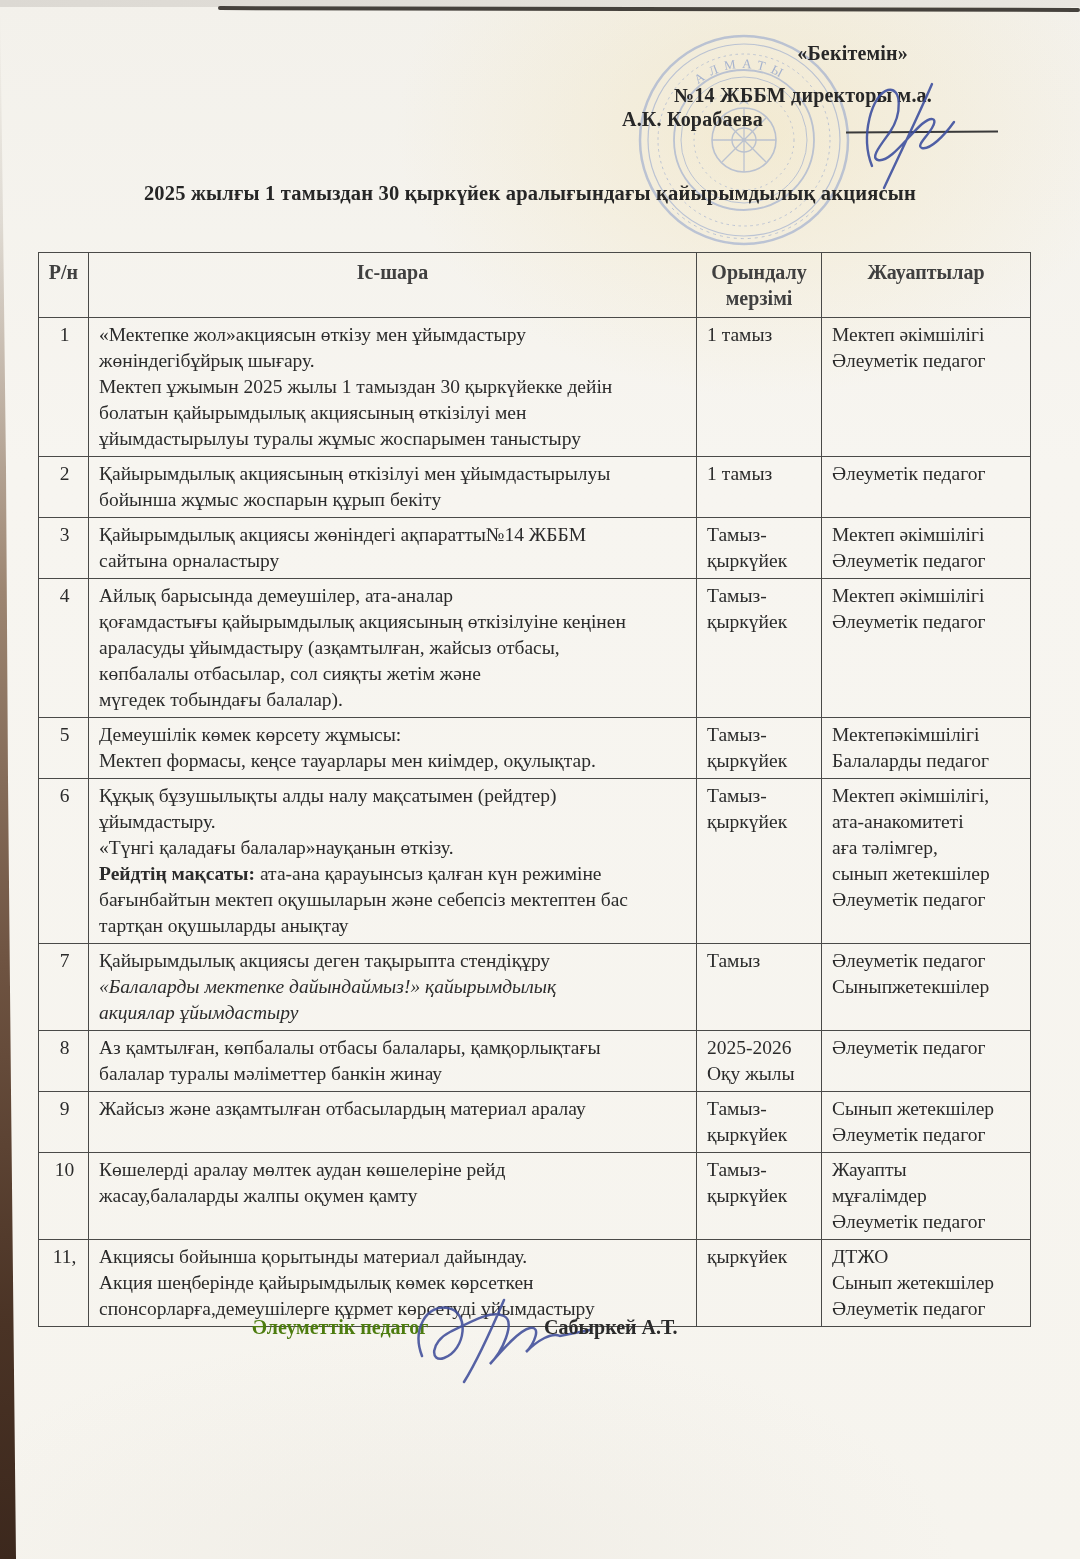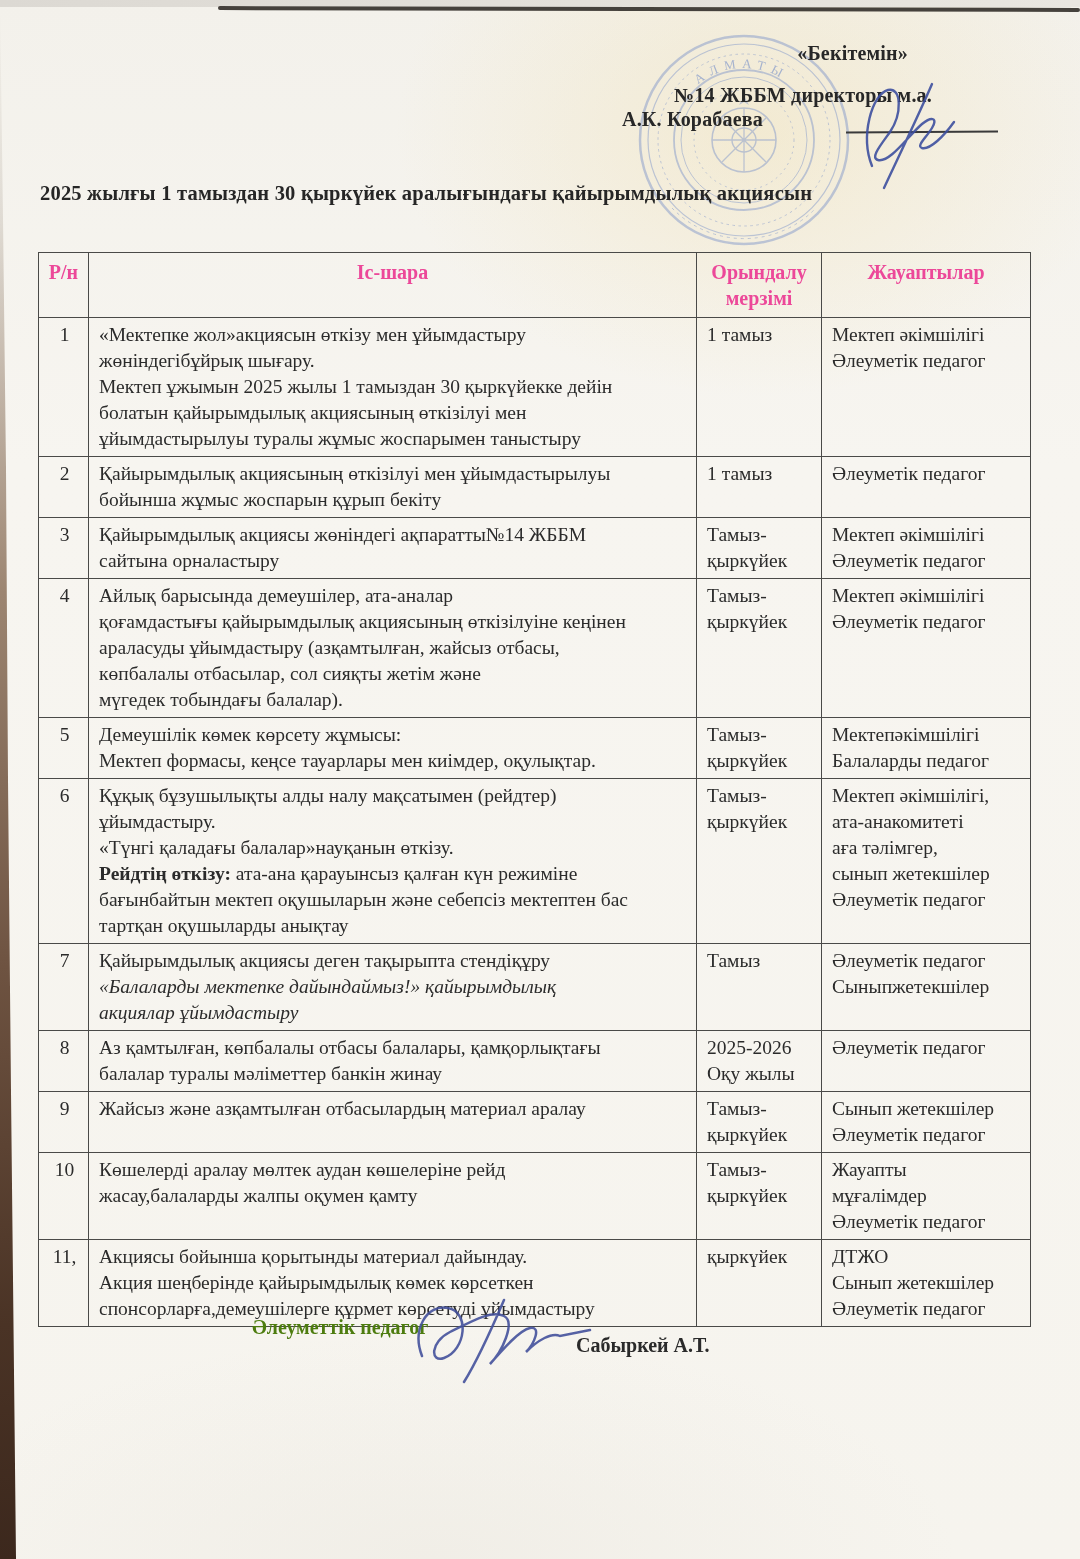--- a/index.html
+++ b/index.html
@@ -32,43 +32,43 @@
   
   .approval{position:absolute;font-weight:bold;font-size:20px;color:#272727;letter-spacing:0.2px;}
   .appr-1{top:42px;right:172px;}
   .appr-2{top:76px;right:148px;margin-top:8px;}
   .appr-3{top:108px;left:622px;}
   .sig-line{position:absolute;left:846px;top:131px;width:152px;height:2px;background:#3a3a3a;transform:rotate(-0.4deg);}
   
   .stamp{position:absolute;left:612px;top:8px;width:270px;height:270px;pointer-events:none;opacity:0.85;}
   
   .title{
-    position:absolute;left:40px;top:178px;width:980px;
+    position:absolute;left:40px;top:178px;width:980px;text-align:center;
     font-weight:bold;font-size:20.5px;line-height:31px;color:#262626;letter-spacing:0.2px;
   }
   
   table.plan{
     position:absolute;left:38px;top:252px;width:992px;
     border-collapse:collapse;table-layout:fixed;
     font-size:19.5px;color:#2b2b2b;
   }
   table.plan th,table.plan td{
     border:1.5px solid #4a4a48;vertical-align:top;
     padding:4px 8px 4px 10px;line-height:26px;
   }
-  table.plan th{font-weight:bold;font-size:20px;text-align:center;padding:6px 0;color:#ec4899;}
+  table.plan th{font-weight:bold;font-size:20px;text-align:center;padding:6px 0;color:#404040;}
   td.c-num{text-align:center;padding-left:2px;padding-right:2px;}
   td.c-period,td.c-resp{white-space:pre-line;}
   th.h-period{white-space:pre-line;line-height:26px;}
   .a-line{min-height:26px;}
   .a-line .lead{font-weight:bold;}
   .a-line.italic{font-style:italic;}
   
   .footer-role{position:absolute;left:252px;top:1316px;font-weight:bold;font-size:20px;color:#4d7c0f;}
-  .footer-name{position:absolute;left:576px;top:1316px;font-weight:bold;font-size:20px;color:#2a2a2a;margin-top:18px;}
+  .footer-name{position:absolute;left:544px;top:1316px;font-weight:bold;font-size:20px;color:#2a2a2a;}
   .footer-sig{position:absolute;left:408px;top:1278px;width:210px;height:110px;pointer-events:none;}
   .dir-sig{position:absolute;left:828px;top:66px;width:180px;height:130px;pointer-events:none;}
 </style>
 </head>
 <body>
 
 <div class="paper-tint"></div>
 <div class="edge-top"></div>
 <div class="edge-top-line"></div>
 <div class="edge-left"></div>
@@ -182,21 +182,21 @@
 қыркүйек</td>
         <td class="c-resp">Мектепәкімшілігі
 Балаларды педагог</td>
       </tr>
       <tr>
         <td class="c-num">6</td>
         <td>
           <div class="a-line">Құқық бұзушылықты алды налу мақсатымен (рейдтер)</div>
           <div class="a-line">ұйымдастыру.</div>
           <div class="a-line">«Түнгі қаладағы балалар»науқанын өткізу.</div>
-          <div class="a-line"><span class="lead">Рейдтің өткізу:</span> ата-ана қарауынсыз қалған күн режиміне</div>
+          <div class="a-line"><span class="lead">Рейдтің мақсаты:</span> ата-ана қарауынсыз қалған күн режиміне</div>
           <div class="a-line">бағынбайтын мектеп оқушыларын және себепсіз мектептен бас</div>
           <div class="a-line">тартқан оқушыларды анықтау</div>
         </td>
         <td class="c-period">Тамыз-
 қыркүйек</td>
         <td class="c-resp">Мектеп әкімшілігі,
 ата-анакомитеті
  аға тәлімгер,
 сынып жетекшілер
 Әлеуметік педагог</td>

